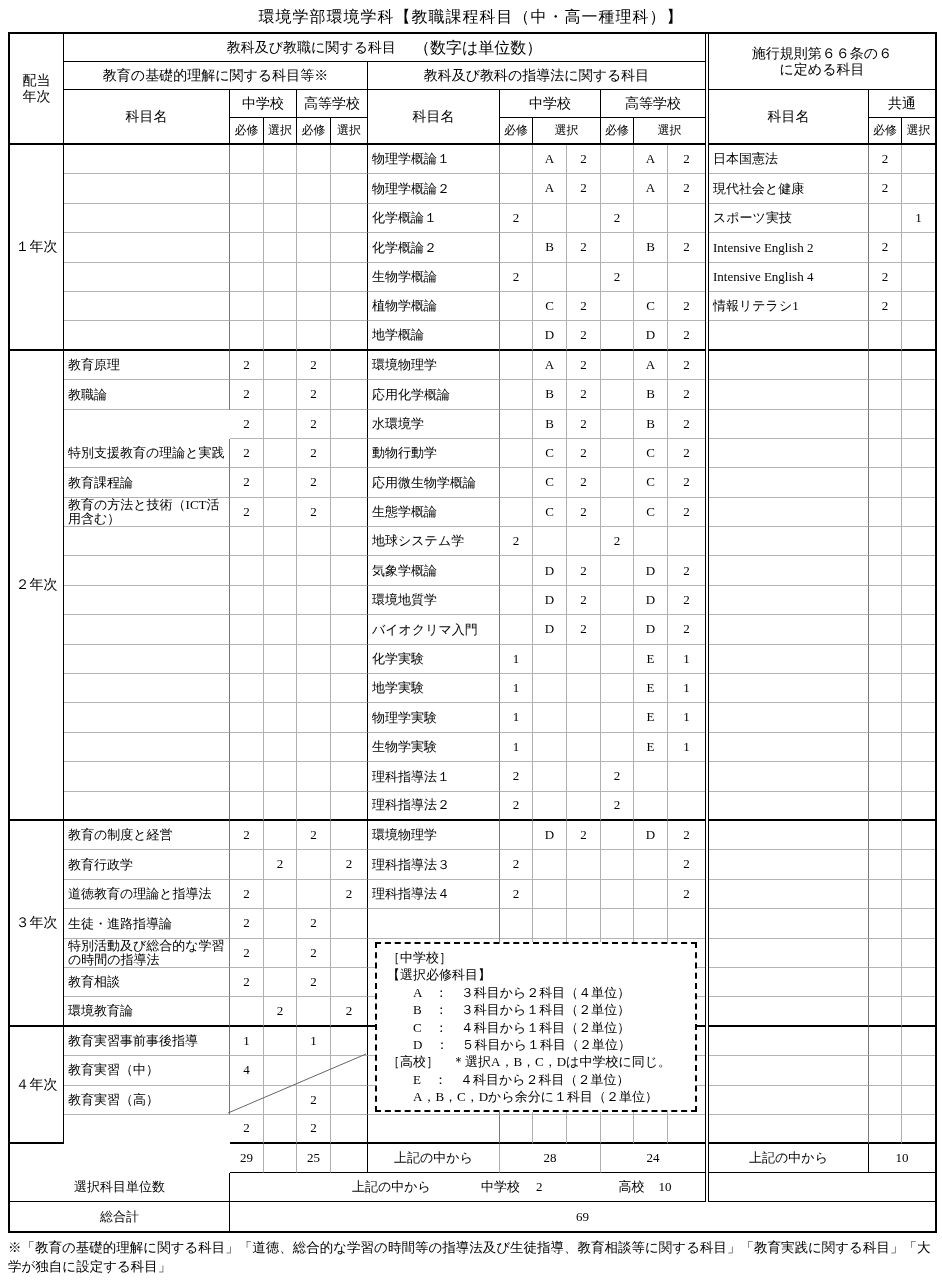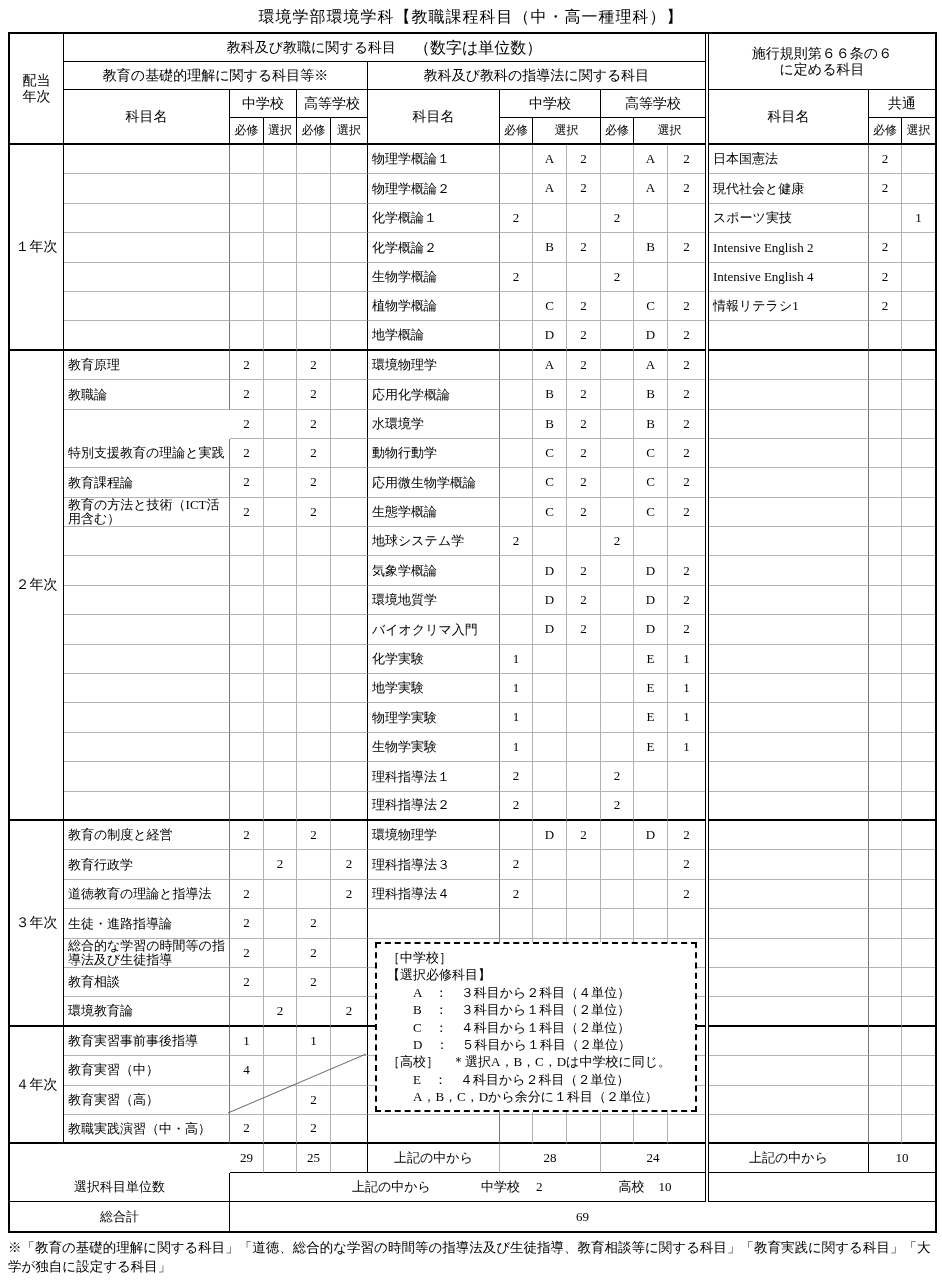--- a/index.html
+++ b/index.html
@@ -495,21 +495,21 @@
       <div class="c name" style="grid-area: 31 / 7;"></div>
       <div class="c" style="grid-area: 31 / 8;"></div>
       <div class="c" style="grid-area: 31 / 9;"></div>
       <div class="c" style="grid-area: 31 / 10;"></div>
       <div class="c" style="grid-area: 31 / 11;"></div>
       <div class="c" style="grid-area: 31 / 12;"></div>
       <div class="c br-0" style="grid-area: 31 / 13;"></div>
       <div class="c name" style="grid-area: 31 / 15;"></div>
       <div class="c" style="grid-area: 31 / 16;"></div>
       <div class="c br-0" style="grid-area: 31 / 17;"></div>
-      <div class="c name" style="grid-area: 32 / 2;">総合的な学習の時間等の指導法及び生徒指導</div>
+      <div class="c name" style="grid-area: 32 / 2;">特別活動及び総合的な学習の時間の指導法</div>
       <div class="c" style="grid-area: 32 / 3;">2</div>
       <div class="c" style="grid-area: 32 / 4;"></div>
       <div class="c" style="grid-area: 32 / 5;">2</div>
       <div class="c br-k" style="grid-area: 32 / 6;"></div>
       <div class="c name" style="grid-area: 32 / 7;"></div>
       <div class="c" style="grid-area: 32 / 8;"></div>
       <div class="c" style="grid-area: 32 / 9;"></div>
       <div class="c" style="grid-area: 32 / 10;"></div>
       <div class="c" style="grid-area: 32 / 11;"></div>
       <div class="c" style="grid-area: 32 / 12;"></div>
@@ -586,21 +586,20 @@
       <div class="c name" style="grid-area: 37 / 7;"></div>
       <div class="c" style="grid-area: 37 / 8;"></div>
       <div class="c" style="grid-area: 37 / 9;"></div>
       <div class="c" style="grid-area: 37 / 10;"></div>
       <div class="c" style="grid-area: 37 / 11;"></div>
       <div class="c" style="grid-area: 37 / 12;"></div>
       <div class="c br-0" style="grid-area: 37 / 13;"></div>
       <div class="c name" style="grid-area: 37 / 15;"></div>
       <div class="c" style="grid-area: 37 / 16;"></div>
       <div class="c br-0" style="grid-area: 37 / 17;"></div>
-      <div class="c name bb-kk" style="grid-area: 38 / 2;">教職実践演習（中・高）</div>
       <div class="c bb-kk" style="grid-area: 38 / 3;">2</div>
       <div class="c bb-kk" style="grid-area: 38 / 4;"></div>
       <div class="c bb-kk" style="grid-area: 38 / 5;">2</div>
       <div class="c br-k bb-kk" style="grid-area: 38 / 6;"></div>
       <div class="c name bb-kk" style="grid-area: 38 / 7;"></div>
       <div class="c bb-kk" style="grid-area: 38 / 8;"></div>
       <div class="c bb-kk" style="grid-area: 38 / 9;"></div>
       <div class="c bb-kk" style="grid-area: 38 / 10;"></div>
       <div class="c bb-kk" style="grid-area: 38 / 11;"></div>
       <div class="c bb-kk" style="grid-area: 38 / 12;"></div>

